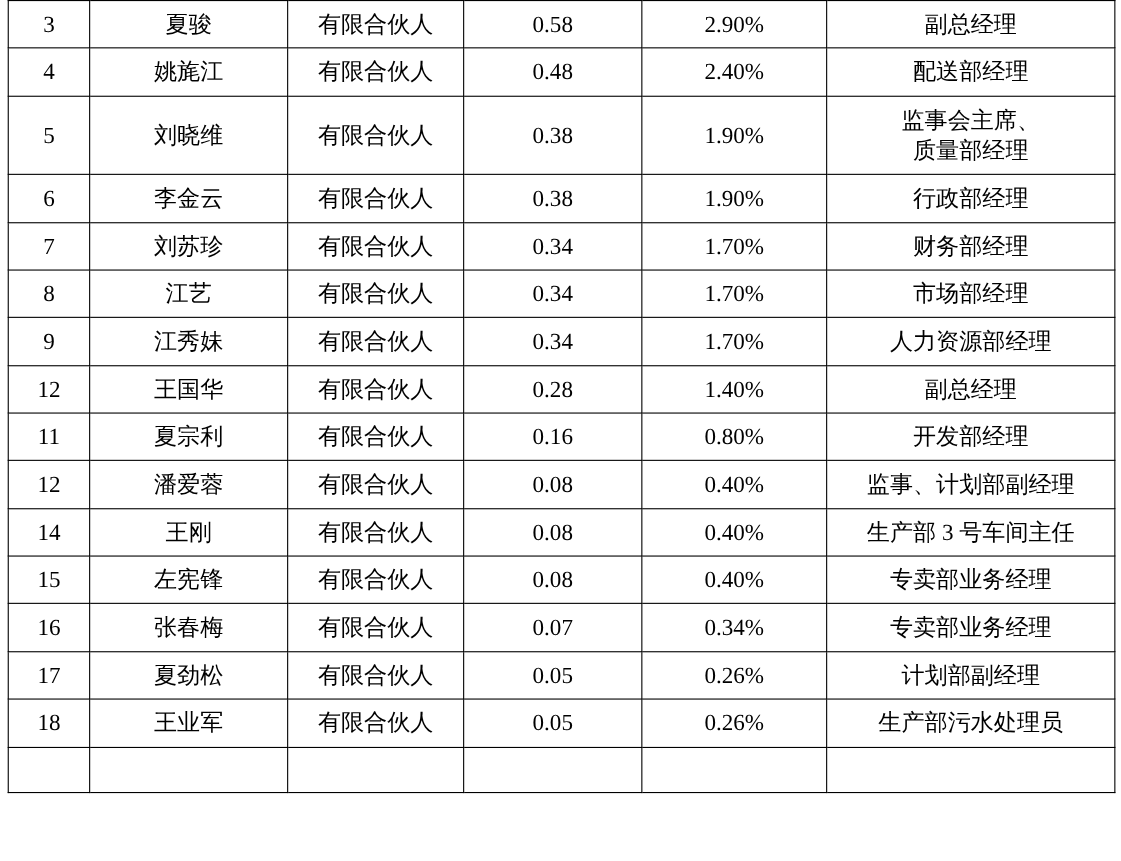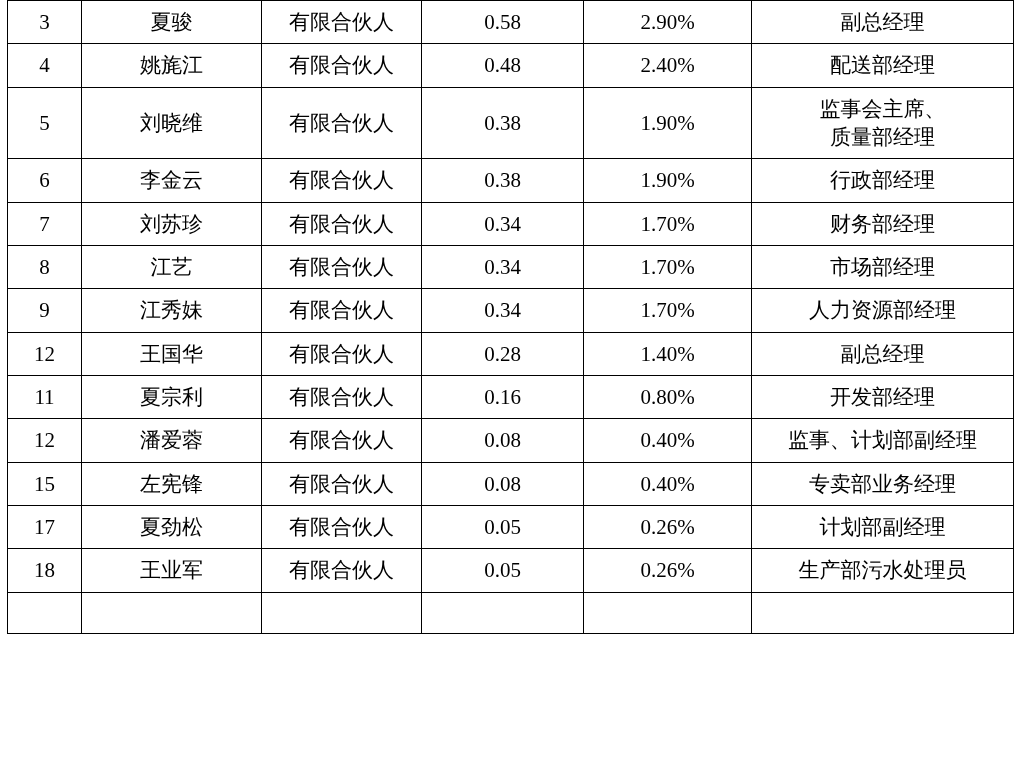--- a/index.html
+++ b/index.html
@@ -138,25 +138,41 @@
     </tr>
     <tr>
       <td>12</td>
       <td>潘爱蓉</td>
       <td>有限合伙人</td>
       <td>0.08</td>
       <td>0.40%</td>
       <td>监事、计划部副经理</td>
     </tr>
     <tr>
+      <td>14</td>
+      <td>王刚</td>
+      <td>有限合伙人</td>
+      <td>0.08</td>
+      <td>0.40%</td>
+      <td>生产部 3 号车间主任</td>
+    </tr>
+    <tr>
       <td>15</td>
       <td>左宪锋</td>
       <td>有限合伙人</td>
       <td>0.08</td>
       <td>0.40%</td>
+      <td>专卖部业务经理</td>
+    </tr>
+    <tr>
+      <td>16</td>
+      <td>张春梅</td>
+      <td>有限合伙人</td>
+      <td>0.07</td>
+      <td>0.34%</td>
       <td>专卖部业务经理</td>
     </tr>
     <tr>
       <td>17</td>
       <td>夏劲松</td>
       <td>有限合伙人</td>
       <td>0.05</td>
       <td>0.26%</td>
       <td>计划部副经理</td>
     </tr>

